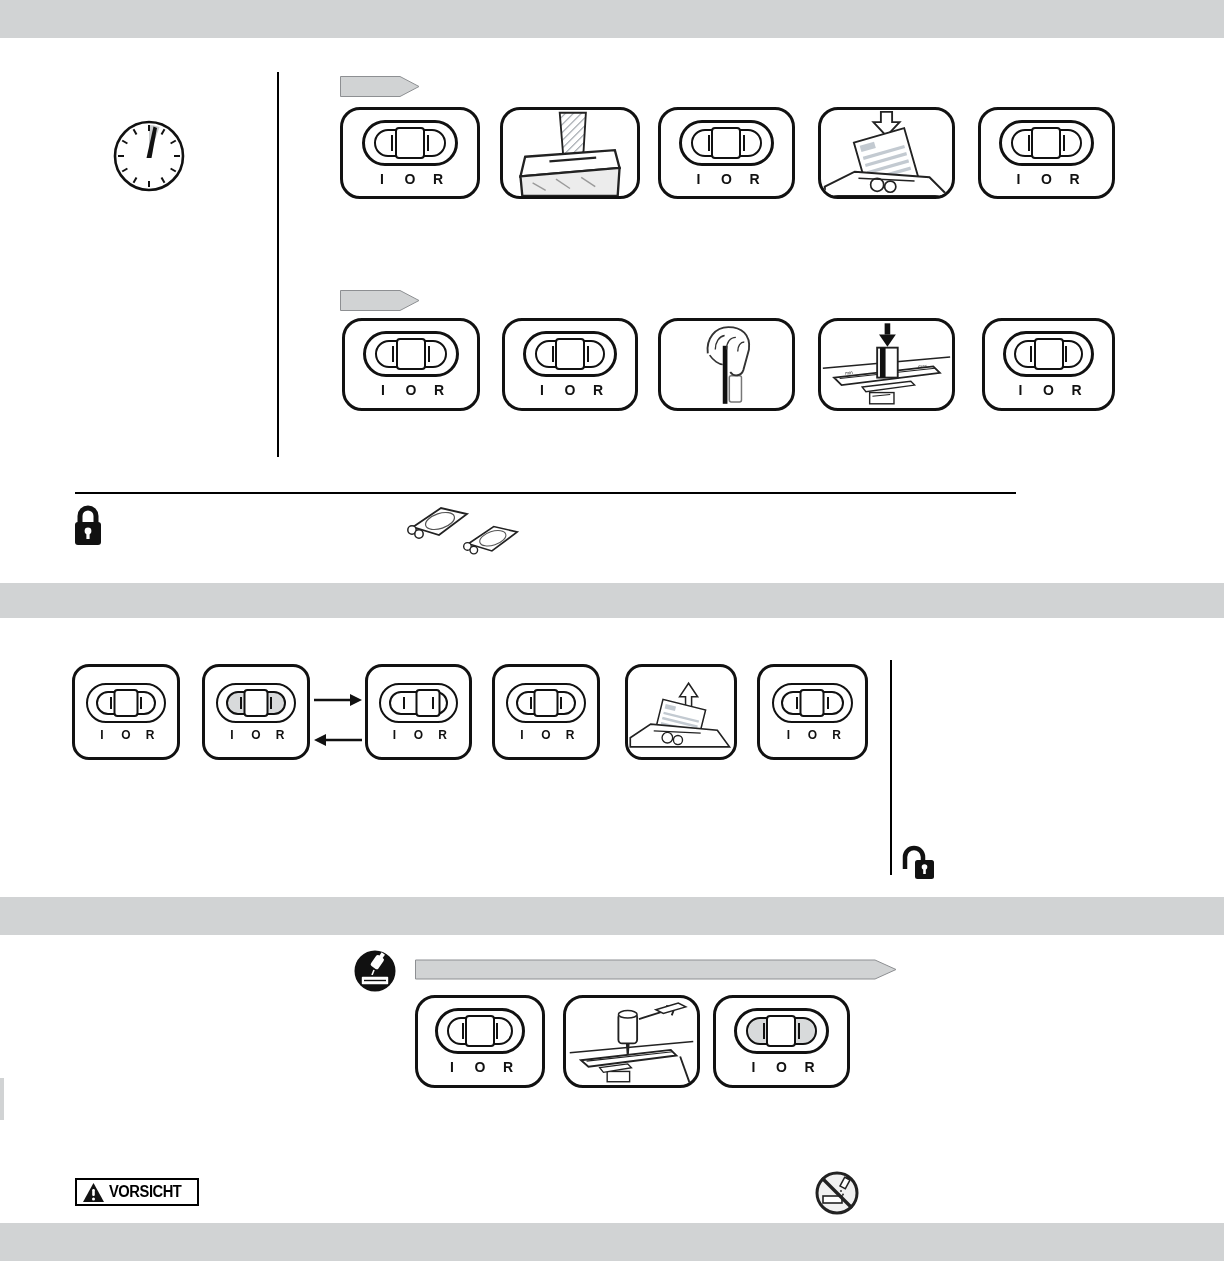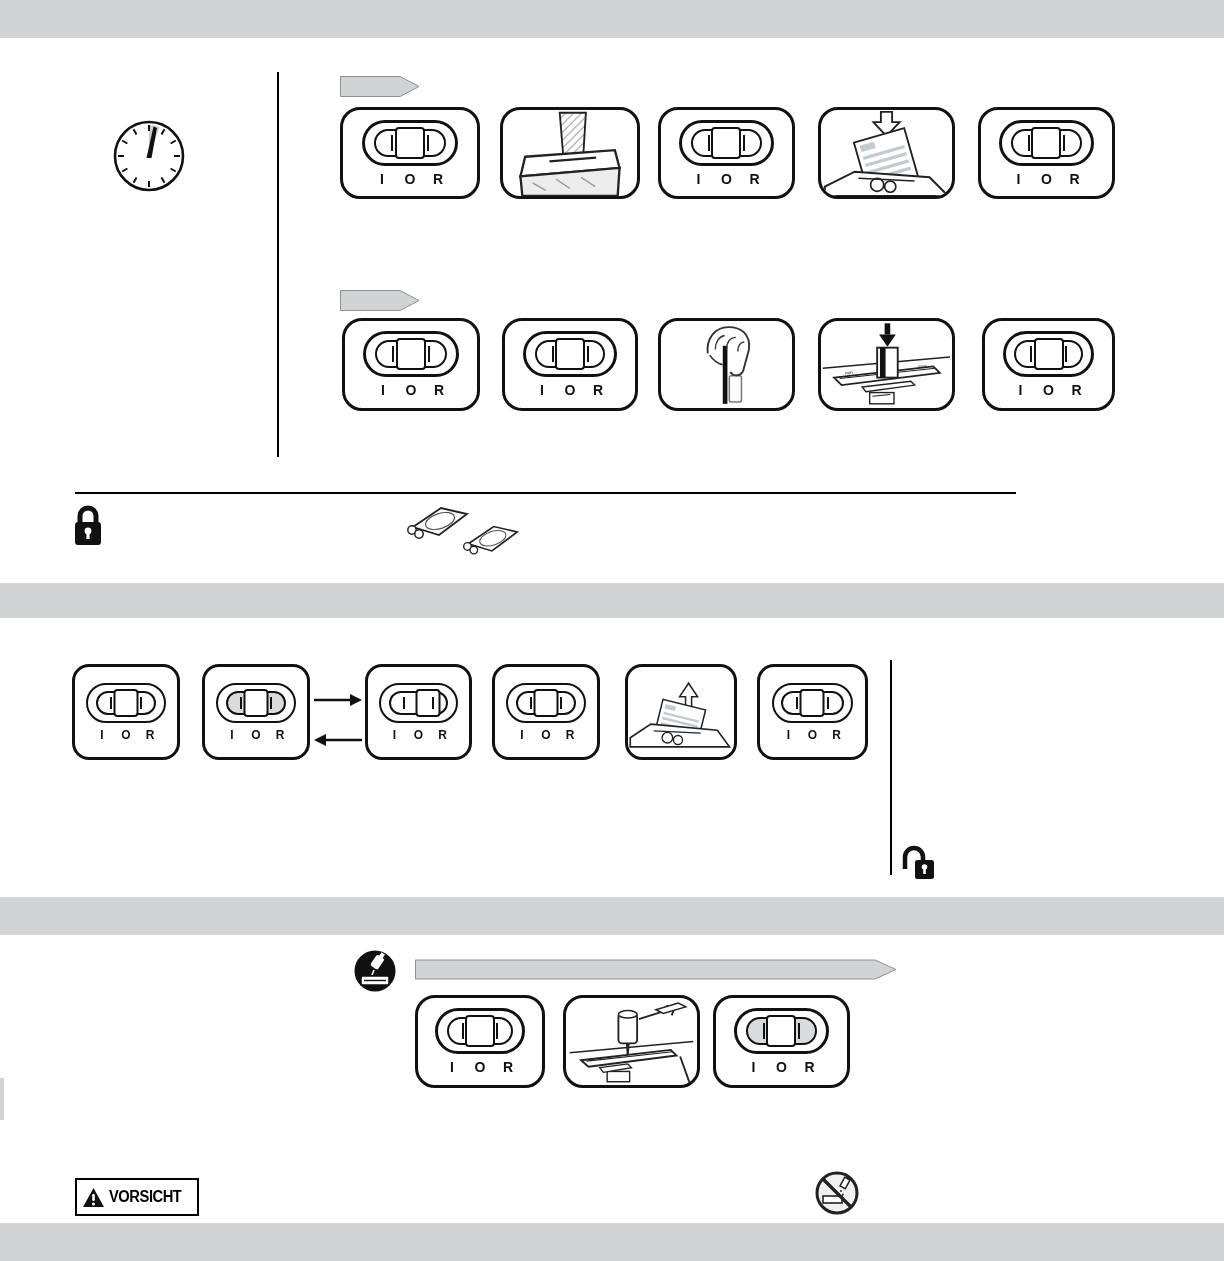--- a/index.html
+++ b/index.html
@@ -25,21 +25,21 @@
   .state-R .sw-knob{left:67%;}
   .highlighted .sw-track{background:#d8dadb;}
   .sw-labels{display:flex;gap:16px;font-weight:bold;font-size:14px;color:#111;}
   .sw-labels span{width:12px;text-align:center;}
   .slot.small .sw-pill{width:78%;height:40px;border-width:2.5px;}
   .slot.small .sw-track{height:24px;}
   .slot.small .sw-knob{width:25px;}
   .slot.small .sw-labels{font-size:12px;gap:12px;}
   .illu{width:100%;height:100%;display:block;}
   .abs{position:absolute;}
-  #vorsicht{position:absolute;left:75px;top:1178px;height:38px;border:2.5px solid #000;
+  #vorsicht{position:absolute;left:75px;top:1178px;height:28px;border:2.5px solid #000;
         background:#fff;display:flex;align-items:center;gap:5px;padding:0 9px 0 6px;
         box-sizing:border-box;}
   #vorsicht .cap{font-weight:bold;font-size:16px;letter-spacing:-0.5px;color:#000;
         transform:scaleX(0.92);transform-origin:left;}
 </style>
 </head>
 <body>
 
 <div id="page">
 

